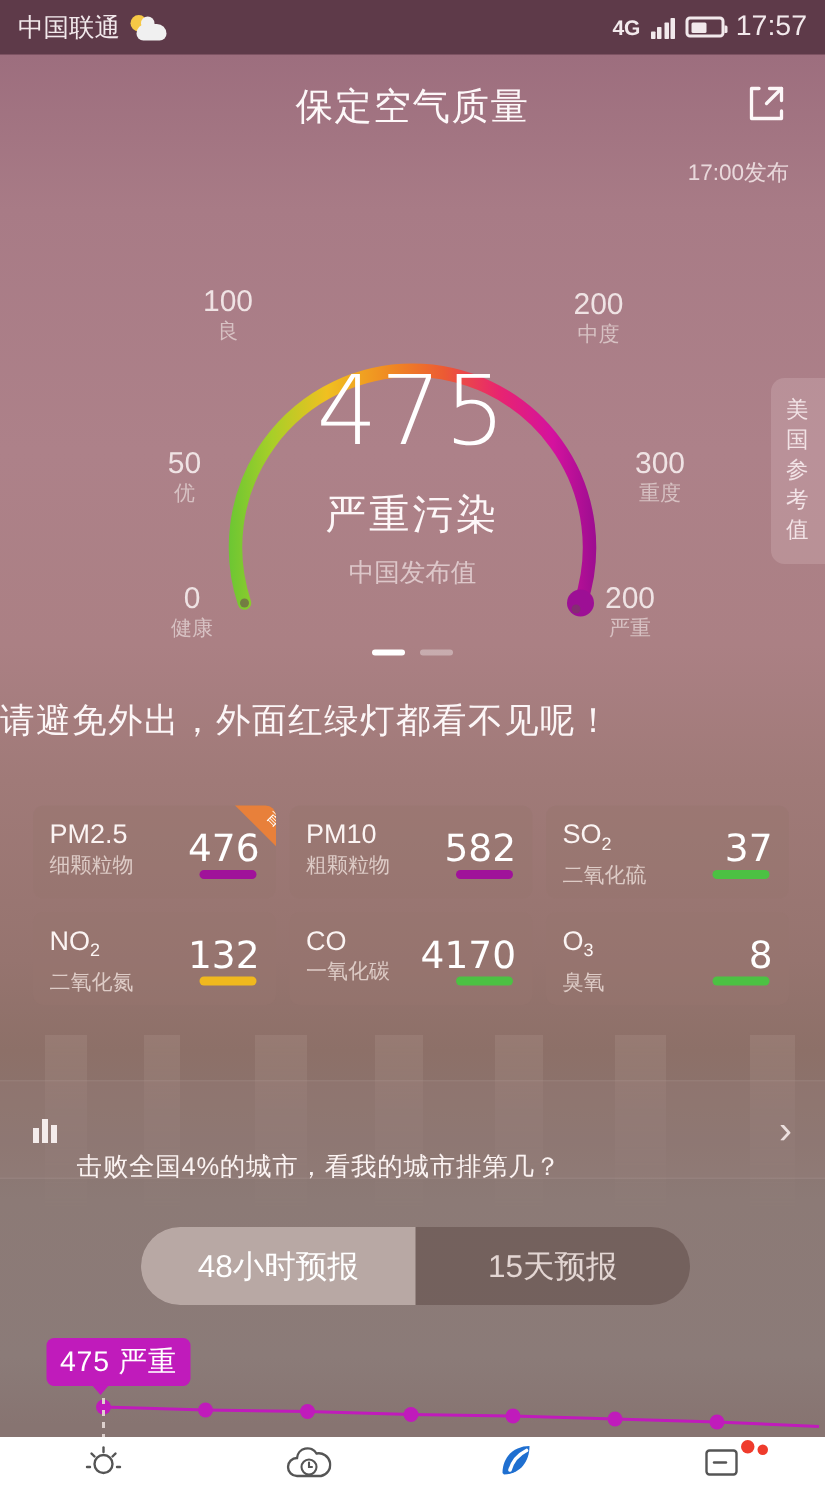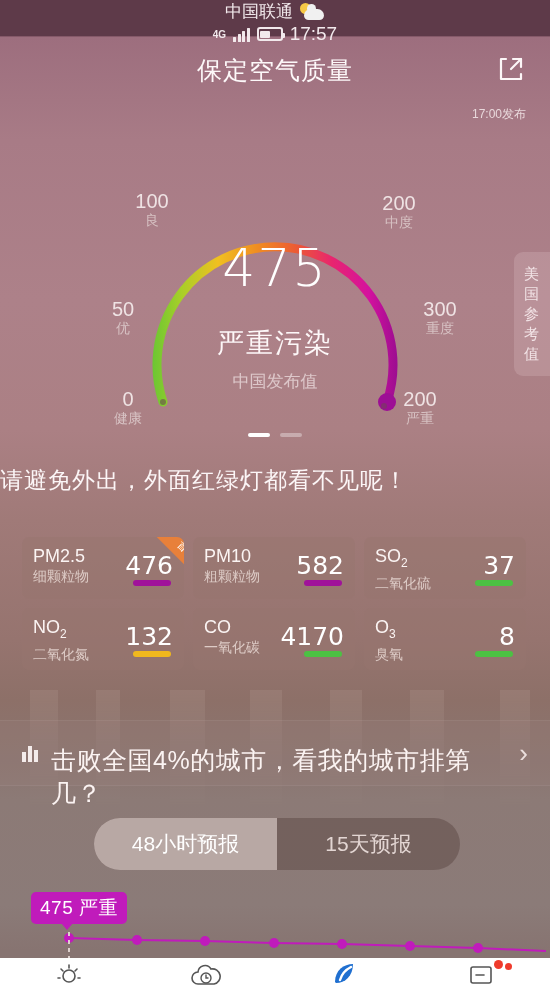--- a/index.html
+++ b/index.html
@@ -37,54 +37,53 @@
     mask-image:linear-gradient(180deg, rgba(0,0,0,.9), rgba(0,0,0,0));
     -webkit-mask-image:linear-gradient(180deg, rgba(0,0,0,.9), rgba(0,0,0,0));
   }
 
   
   .statusbar {
     position:absolute; top:0; left:0; width:550px; height:36px;
     display:flex; align-items:center; justify-content:space-between;
     padding:0 12px; color:#f2e9ec; font-size:17px;
     background:rgba(86,52,66,.62);
-    flex-direction:column;
   }
   .sb-left { display:flex; align-items:center; gap:6px; }
   .sb-right { display:flex; align-items:center; gap:7px; font-size:19px; }
   .wx-icon { position:relative; width:26px; height:17px; display:inline-block; }
   .wx-icon .sun { position:absolute; left:1px; top:0px; width:11px; height:11px;
     border-radius:50%; background:#f6c846; }
   .wx-icon .cloud { position:absolute; left:5px; bottom:0; width:20px; height:11px;
     background:#f0f0f0; border-radius:7px 7px 5px 5px; }
   .wx-icon .cloud:before { content:""; position:absolute; left:3px; top:-5px;
     width:9px; height:9px; background:#f0f0f0; border-radius:50%; }
-  .net-label { font-size:10px; line-height:9px; font-weight:bold; }
+  .net-label { font-size:14px; line-height:9px; font-weight:bold; }
   .bars { display:flex; align-items:flex-end; gap:1.5px; height:15px; }
   .bars i { width:3px; background:#f2e9ec; display:block; border-radius:.5px; }
   .bars i:nth-child(1){height:5px}.bars i:nth-child(2){height:8px}
   .bars i:nth-child(3){height:11px}.bars i:nth-child(4){height:14px}
   .batt { width:26px; height:14px; border:2px solid #f2e9ec; border-radius:3px;
     position:relative; display:flex; align-items:center; padding:1.5px; }
   .batt:after { content:""; position:absolute; right:-4px; top:4px; width:2px; height:5px;
     background:#f2e9ec; border-radius:0 1px 1px 0; }
   .batt span { display:block; height:100%; width:52%; background:#f2e9ec; border-radius:1px; }
 
   
   .header { position:absolute; top:52px; left:0; width:550px; height:46px; }
   .page-title { position:absolute; left:0; right:0; text-align:center;
     color:#fdf8f9; font-size:25px; letter-spacing:1px; top:2px; }
   .share-btn { position:absolute; right:22px; top:0px; width:34px; height:34px; cursor:pointer; }
-  .pubtime { position:absolute; top:106px; right:24px; color:#efe1e3; font-size:12px; opacity:.92; }
+  .pubtime { position:absolute; top:106px; right:24px; color:#efe1e3; font-size:15px; opacity:.92; }
 
   
   .gauge-wrap { position:absolute; top:130px; left:0; width:550px; height:300px; }
   .gauge-svg { position:absolute; left:105px; top:20px; }
   .g-val { position:absolute; width:550px; text-align:center; top:108px;
-    color:#fff; font-size:52px; font-weight:300; letter-spacing:2px;
+    color:#fff; font-size:64px; font-weight:300; letter-spacing:2px;
     font-family:"DejaVu Sans","Liberation Sans",sans-serif; }
   .g-level { position:absolute; width:550px; text-align:center; top:195px;
     color:#fdf7f8; font-size:27px; letter-spacing:2px; }
   .g-src { position:absolute; width:550px; text-align:center; top:240px;
     color:#e6d4d6; font-size:17px; opacity:.85; }
   .tick { position:absolute; text-align:center; color:#e8d9da; }
   .tick .num { font-size:20px; color:#efe3e4; line-height:22px; }
   .tick .lab { font-size:14px; color:#dcc9ca; opacity:.9; line-height:17px; }
 
   
@@ -129,21 +128,21 @@
     position:absolute; top:720px; left:0; width:550px; height:66px;
     display:flex; align-items:center; padding:0 22px;
     background:rgba(155,128,122,.26);
     border-top:1px solid rgba(255,255,255,.06);
     border-bottom:1px solid rgba(255,255,255,.06);
     cursor:pointer;
   }
   .rank-icon { width:20px; height:18px; margin-right:9px; display:flex; align-items:flex-end; gap:2px; }
   .rank-icon i { display:block; width:4px; background:#f4eceb; }
   .rank-icon i:nth-child(1){height:10px}.rank-icon i:nth-child(2){height:16px}.rank-icon i:nth-child(3){height:12px}
-  .rank-text { color:#fbf3f2; font-size:25px; letter-spacing:.5px; flex:1;margin-top:48px; }
+  .rank-text { color:#fbf3f2; font-size:17px; letter-spacing:.5px; flex:1;margin-top:48px; }
   .chev { color:#ece0de; font-size:26px; font-weight:300; }
 
   
   .segment {
     position:absolute; top:818px; left:94px; width:366px; height:52px;
     border-radius:26px; overflow:hidden; display:flex;
     background:rgba(96,76,73,.55);
   }
   .seg-btn { flex:1; display:flex; align-items:center; justify-content:center;
     font-size:21px; color:#e3d6d3; cursor:pointer; }

